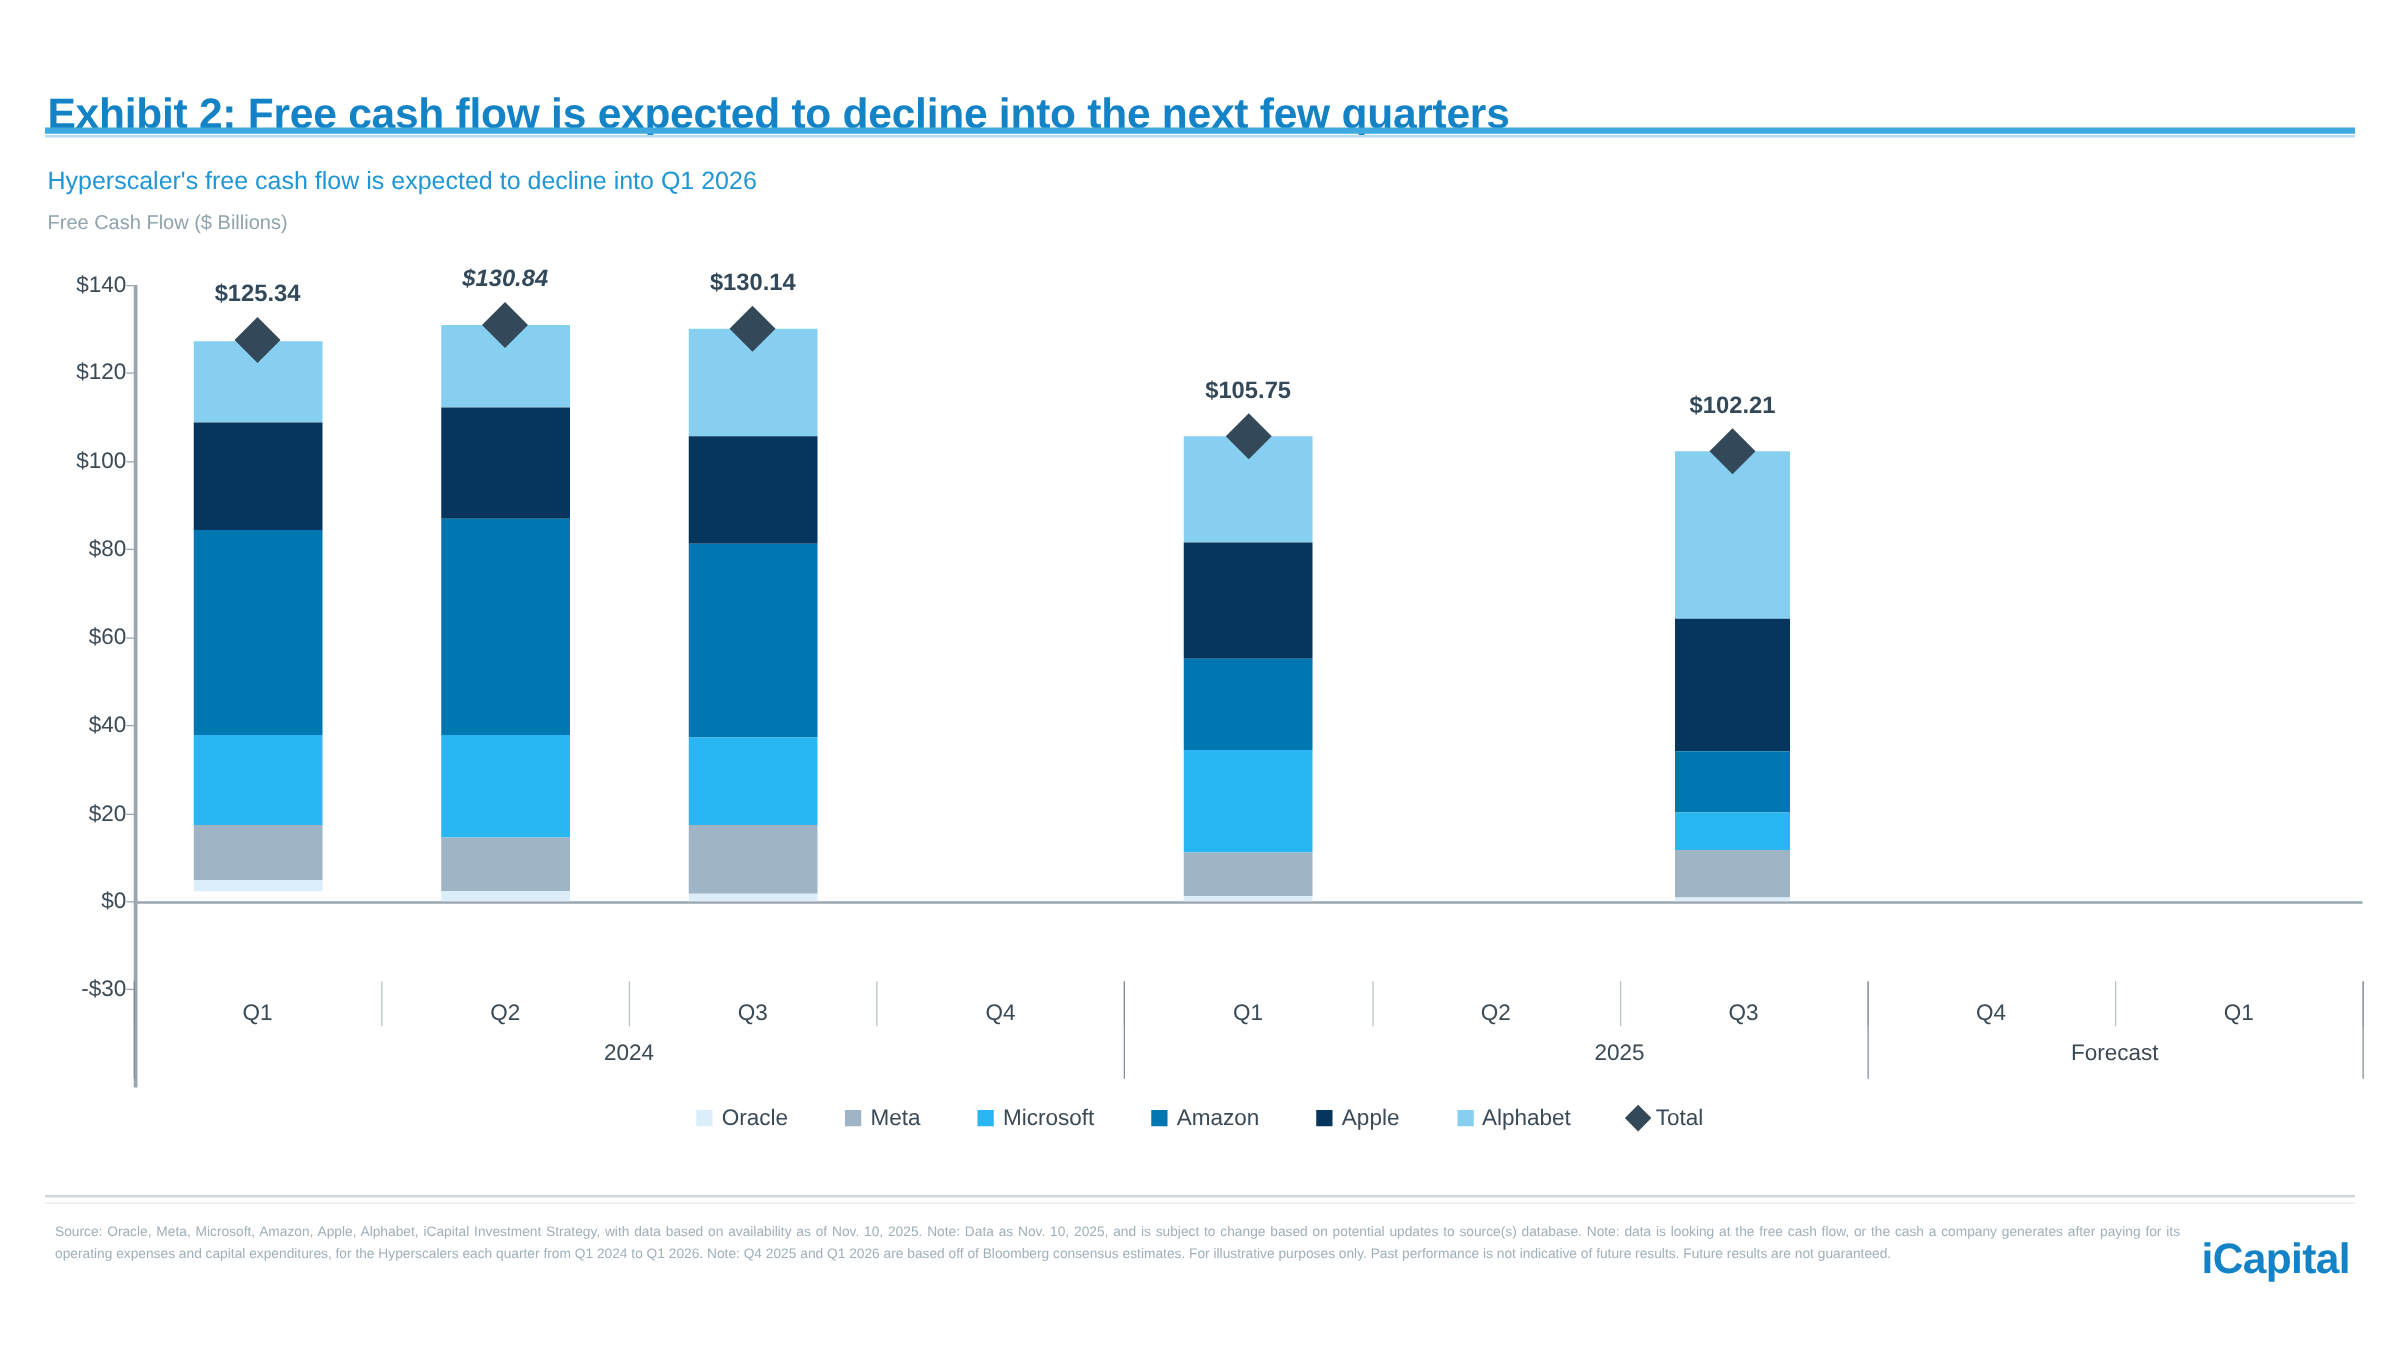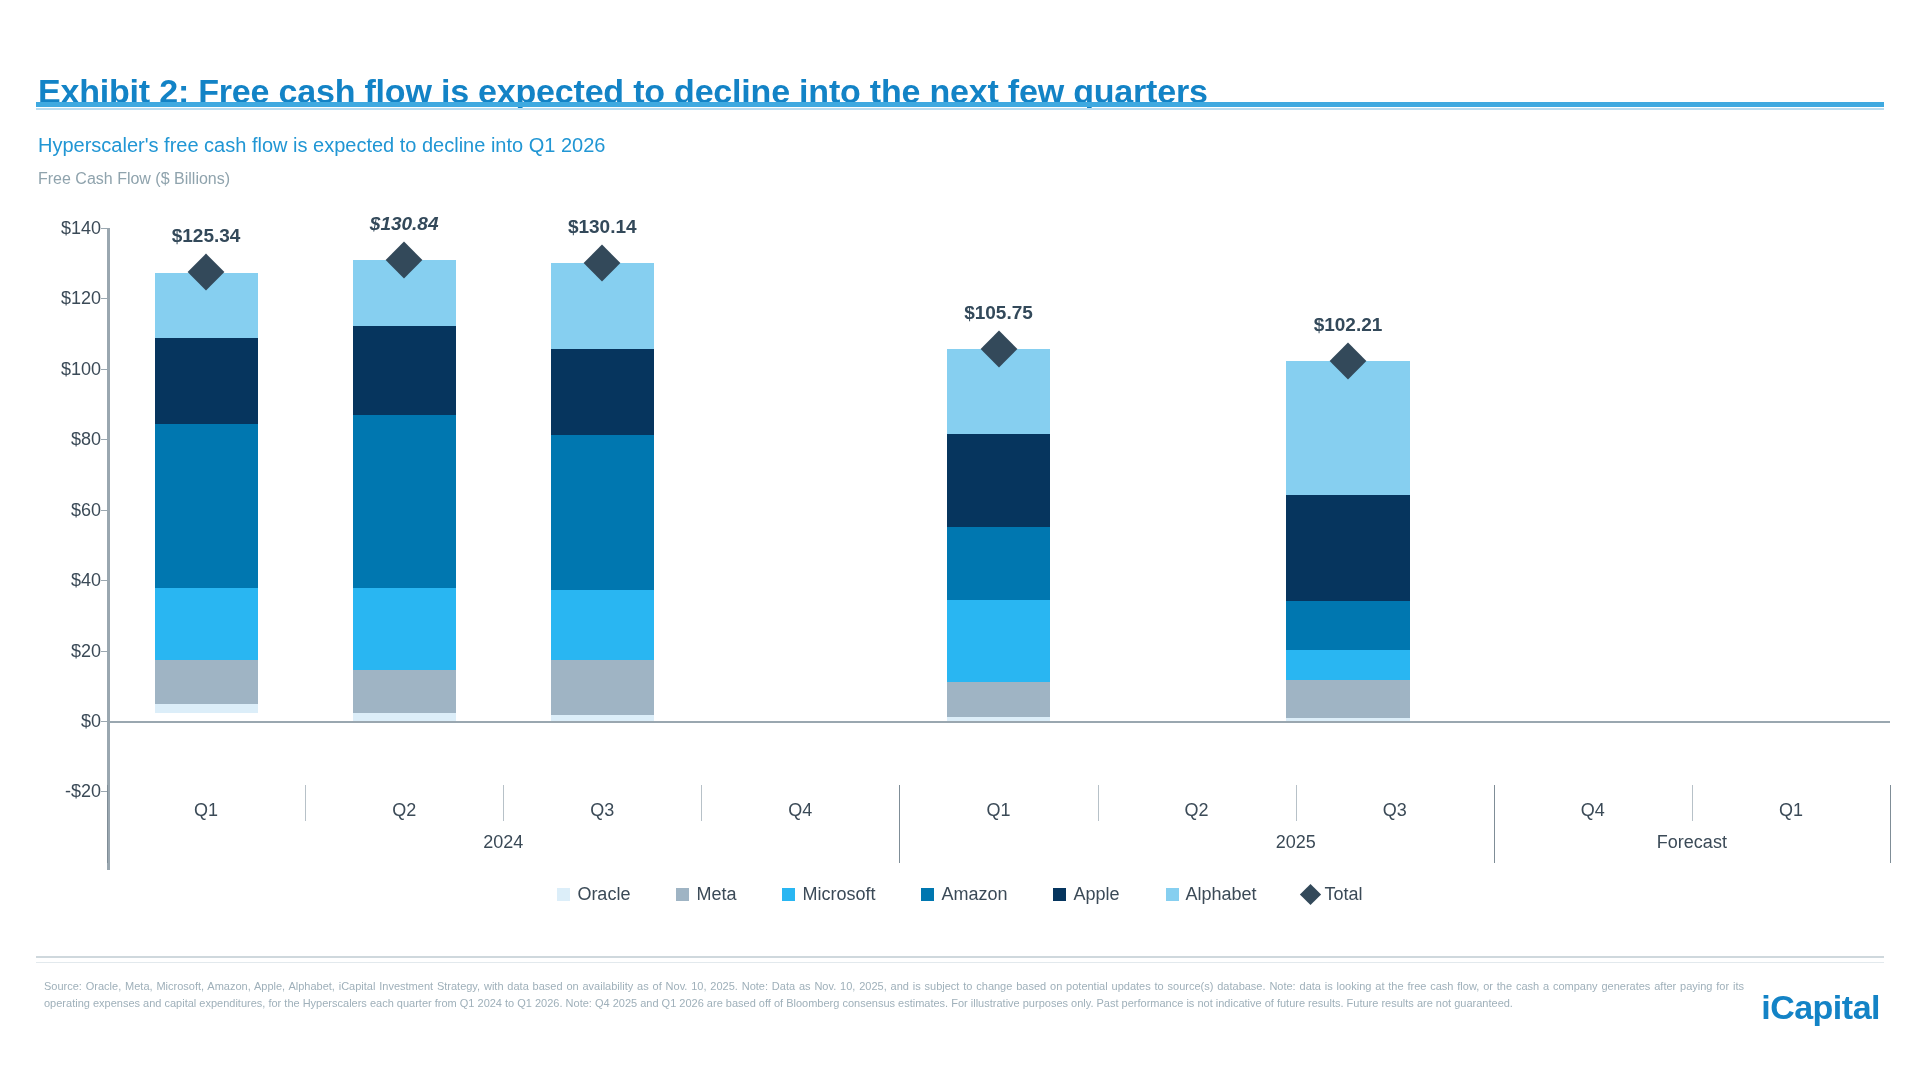--- a/index.html
+++ b/index.html
@@ -209,21 +209,21 @@
       <div class="y-label" style="top: 439.286px; left: 39px;">$80</div>
       <div class="tick" style="left: 101px; top: 439.286px;"></div>
       <div class="y-label" style="top: 509.714px; left: 39px;">$60</div>
       <div class="tick" style="left: 101px; top: 509.714px;"></div>
       <div class="y-label" style="top: 580.143px; left: 39px;">$40</div>
       <div class="tick" style="left: 101px; top: 580.143px;"></div>
       <div class="y-label" style="top: 650.571px; left: 39px;">$20</div>
       <div class="tick" style="left: 101px; top: 650.571px;"></div>
       <div class="y-label" style="top: 721px; left: 39px;">$0</div>
       <div class="tick" style="left: 101px; top: 721px;"></div>
-      <div class="y-label" style="top: 791.429px; left: 39px;">-$20</div>
+      <div class="y-label" style="top: 791.429px; left: 39px;">-$30</div>
       <div class="tick" style="left: 101px; top: 791.429px;"></div>
       <div class="zero-line" style="left: 107px; top: 721px; width: 1783px;"></div>
       <div class="bar-group" style="left: 154.556px; top: 220px; width: 103px; height: 493px;">
         <div class="bar-stack">
           <div class="seg" style="height: 64.583px; background: rgb(134, 207, 240);"></div>
           <div class="seg" style="height: 86.275px; background: rgb(6, 53, 94);"></div>
           <div class="seg" style="height: 163.746px; background: rgb(0, 119, 176);"></div>
           <div class="seg" style="height: 72.1893px; background: rgb(41, 182, 242);"></div>
           <div class="seg" style="height: 44.0179px; background: rgb(159, 180, 196);"></div>
           <div class="seg" style="height: 8.80357px; background: rgb(220, 238, 249);"></div>
@@ -272,21 +272,21 @@
           <div class="seg" style="height: 35.5664px; background: rgb(159, 180, 196);"></div>
           <div class="seg" style="height: 3.87357px; background: rgb(220, 238, 249);"></div>
         </div>
         <div class="diamond" style="top: 120.609px; background: rgb(51, 73, 90);"></div>
         <div class="val-label" style="top: 73.6089px;">$105.75</div>
       </div>
       <div class="x-tick-label" style="left: 998.5px; top: 800px;">Q1</div>
       <div class="x-sep" style="left: 899.444px; top: 785px; height: 36px;"></div>
       <div class="x-tick-label" style="left: 1196.61px; top: 800px;">Q2</div>
       <div class="x-sep" style="left: 1097.56px; top: 785px; height: 36px;"></div>
-      <div class="bar-group" style="left: 1286px; top: 228px; width: 124px; height: 493px;">
+      <div class="bar-group" style="left: 1340px; top: 228px; width: 92px; height: 493px;">
         <div class="bar-stack">
           <div class="seg" style="height: 133.849px; background: rgb(134, 207, 240);"></div>
           <div class="seg" style="height: 105.643px; background: rgb(6, 53, 94);"></div>
           <div class="seg" style="height: 49.3px; background: rgb(0, 119, 176);"></div>
           <div class="seg" style="height: 29.9321px; background: rgb(41, 182, 242);"></div>
           <div class="seg" style="height: 38.0314px; background: rgb(159, 180, 196);"></div>
           <div class="seg" style="height: 3.16929px; background: rgb(220, 238, 249);"></div>
         </div>
         <div class="diamond" style="top: 133.075px; background: rgb(51, 73, 90);"></div>
         <div class="val-label" style="top: 86.0748px;">$102.21</div>

